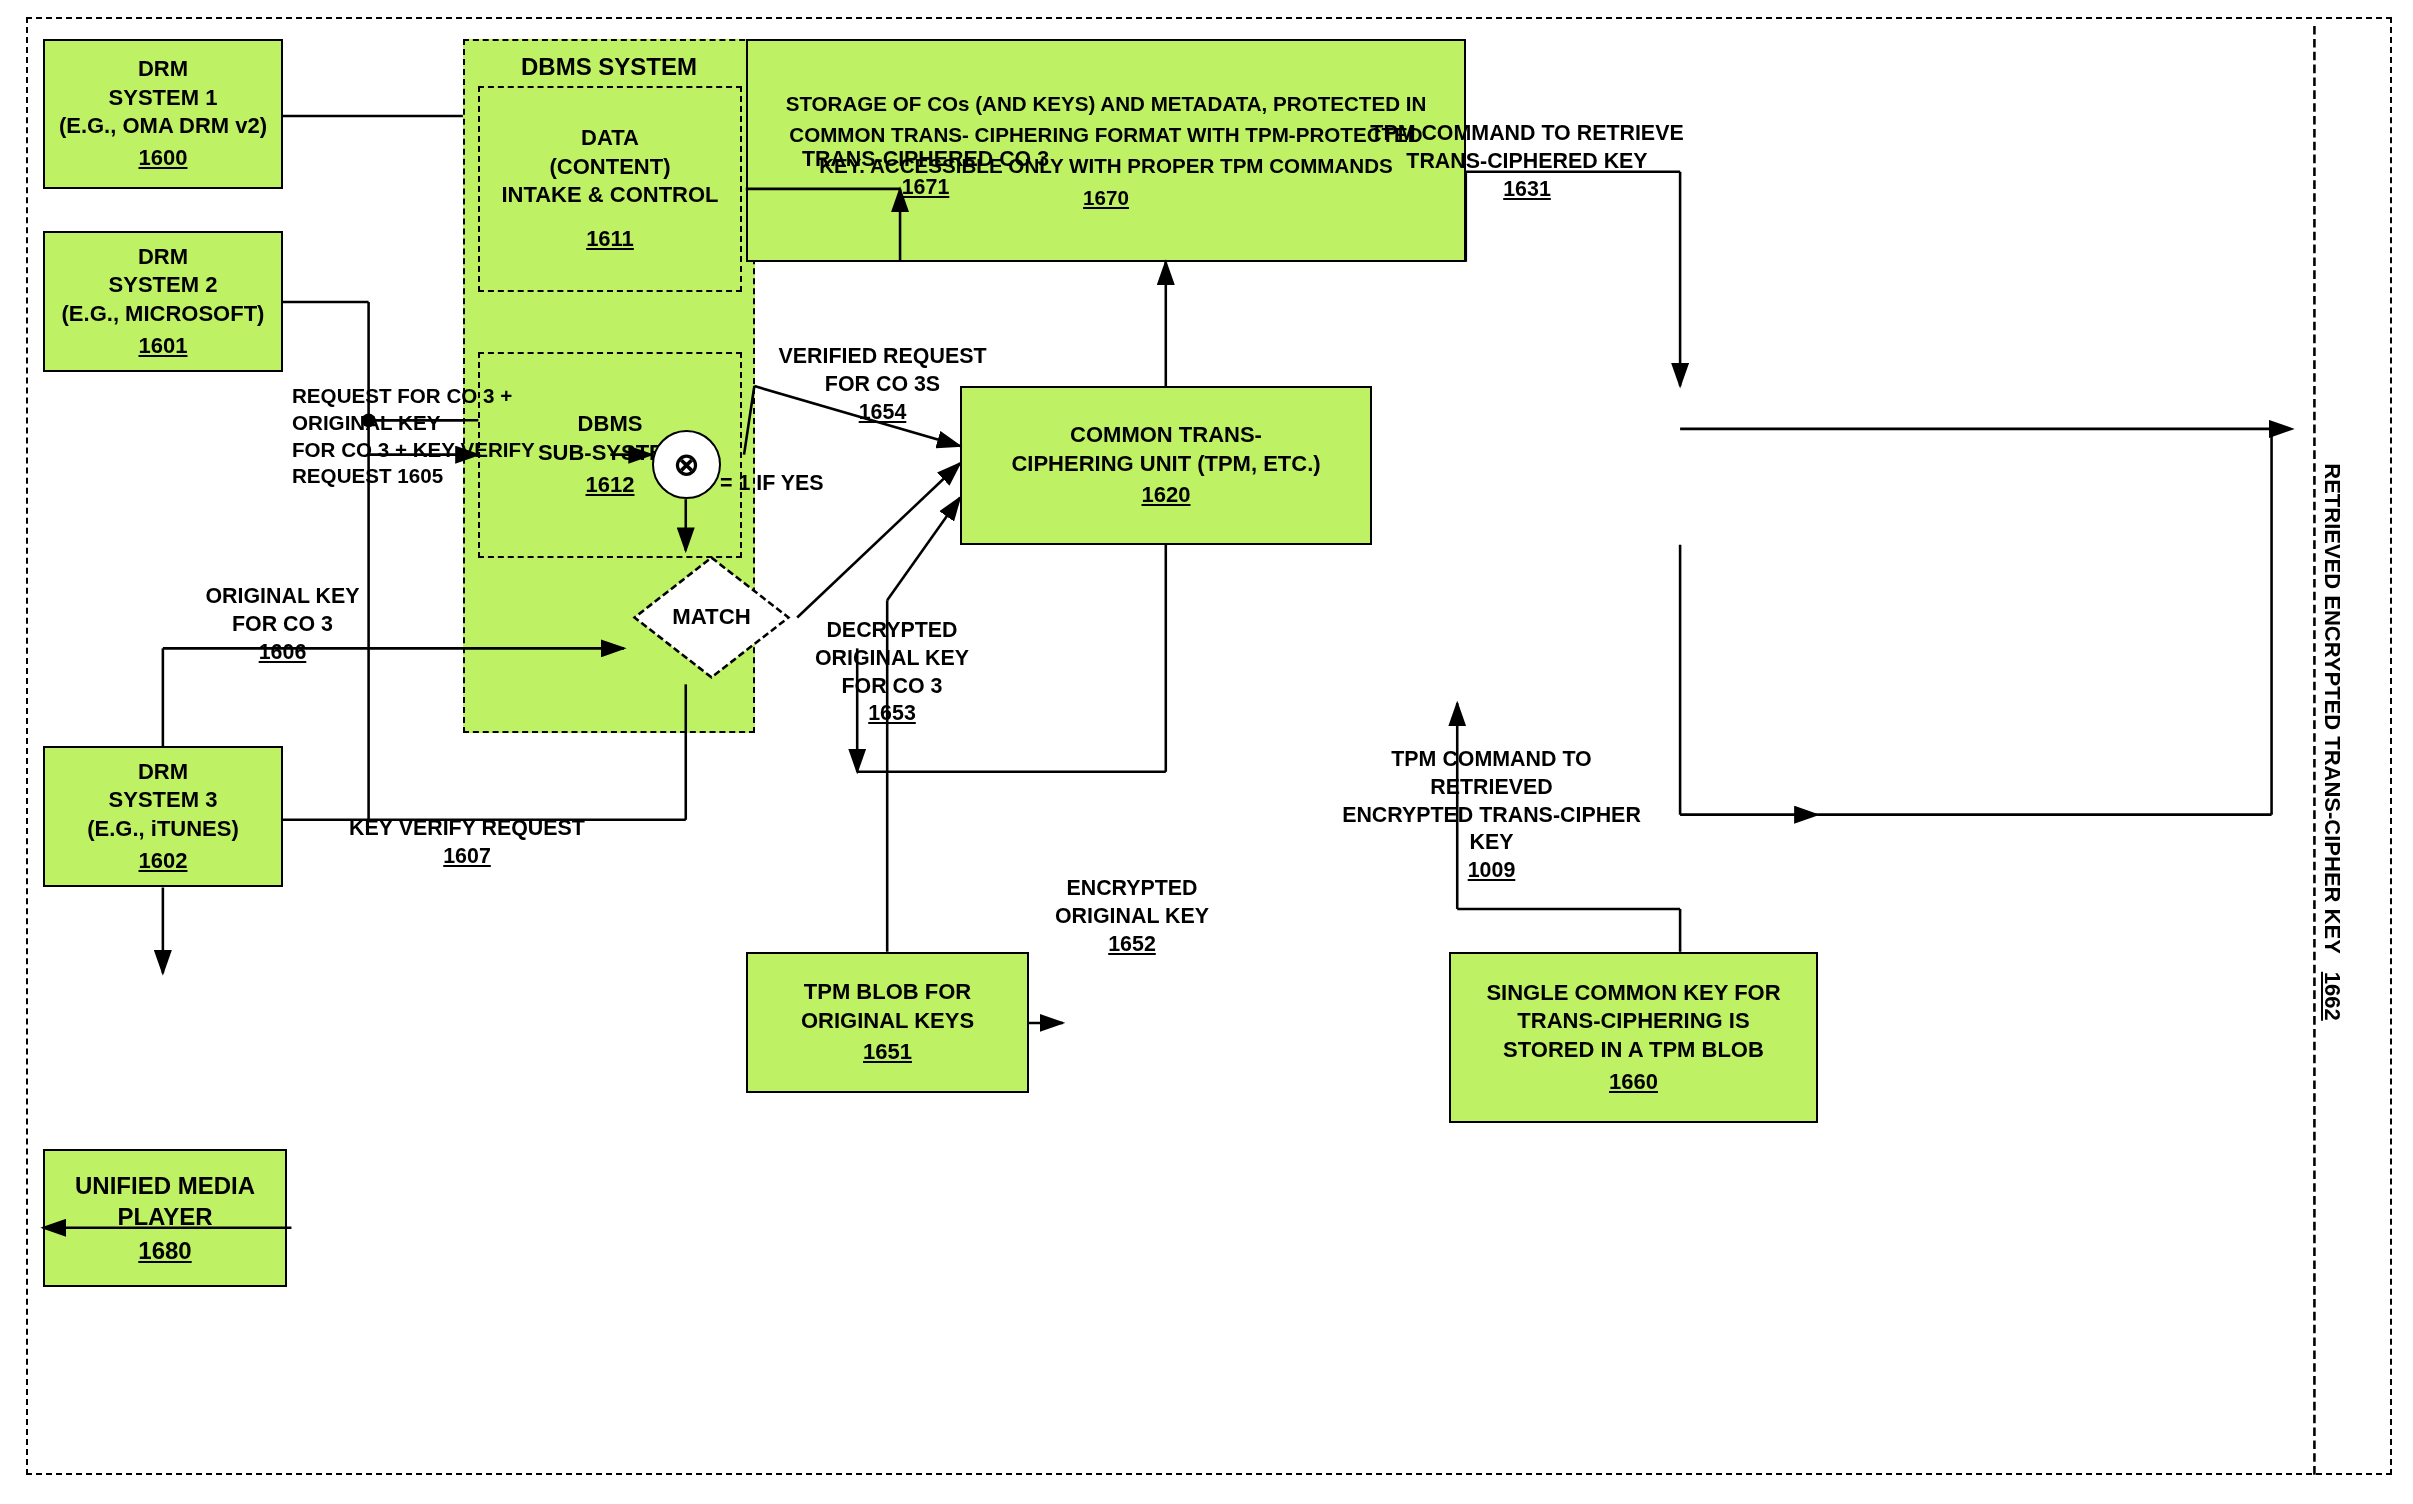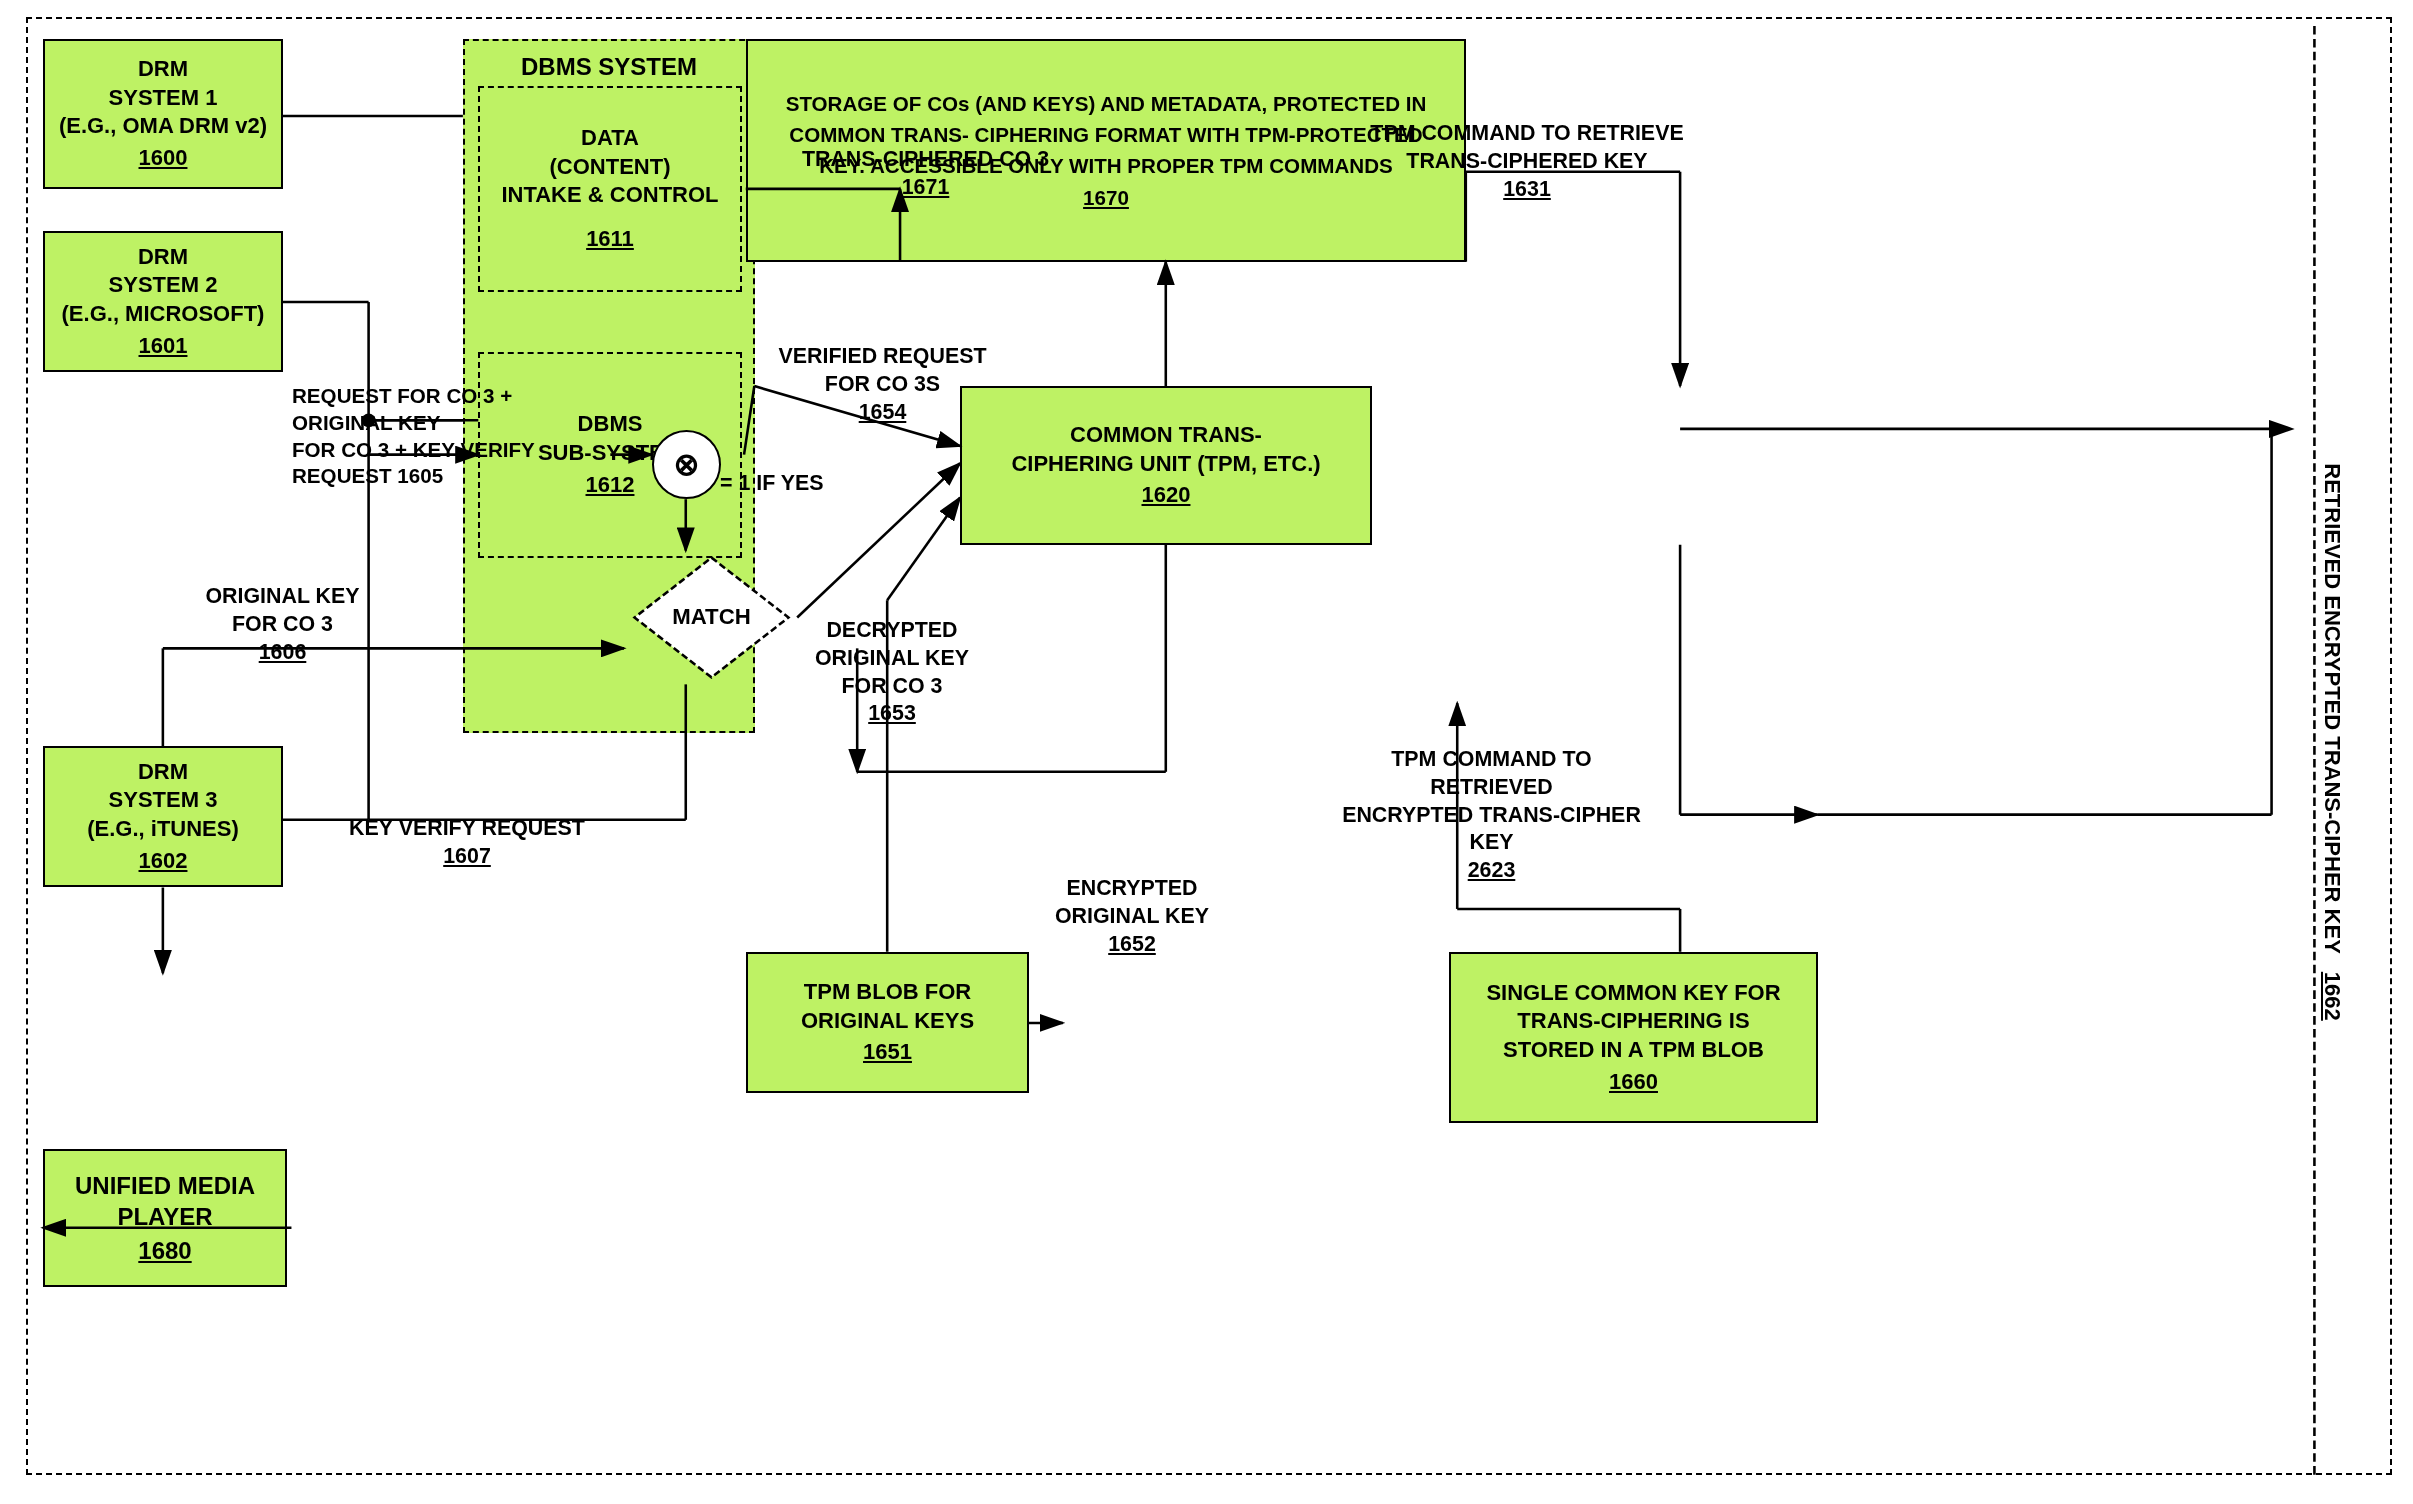--- a/index.html
+++ b/index.html
@@ -202,21 +202,21 @@
   <div class="label" style="left:1320px; top:120px; width:326px; font-size:21.4px;margin-left:44px;">
     TPM COMMAND TO RETRIEVE<br>TRANS-CIPHERED KEY<br><span class="ref">1631</span>
   </div>
 
 
   <div class="label" style="left:720px; top:470px; font-size:21.4px;">
     = 1 IF YES
   </div>
 
   <div class="label" style="left:1337px; top:746px; width:309px; font-size:21.4px;">
-    TPM COMMAND TO RETRIEVED<br>ENCRYPTED TRANS-CIPHER KEY<br><span class="ref">2623</span>
+    TPM COMMAND TO RETRIEVED<br>ENCRYPTED TRANS-CIPHER KEY<br><span class="ref">1009</span>
   </div>
 
   <div class="rotated-text" style="left:2332px; top:429px; width:600px; font-size:22px; transform: rotate(90deg); transform-origin: left center;">
     RETRIEVED ENCRYPTED TRANS-CIPHER KEY &nbsp;&nbsp;<span style="text-decoration:underline;">1662</span>
   </div>
 
   <svg class="arrows" viewBox="0 0 2815 1755" width="2413" height="1505">
     <defs>
       <marker id="arrowhead" markerWidth="10" markerHeight="7" refX="9" refY="3.5" orient="auto">
         <polygon points="0 0, 10 3.5, 0 7" fill="#000"></polygon>

